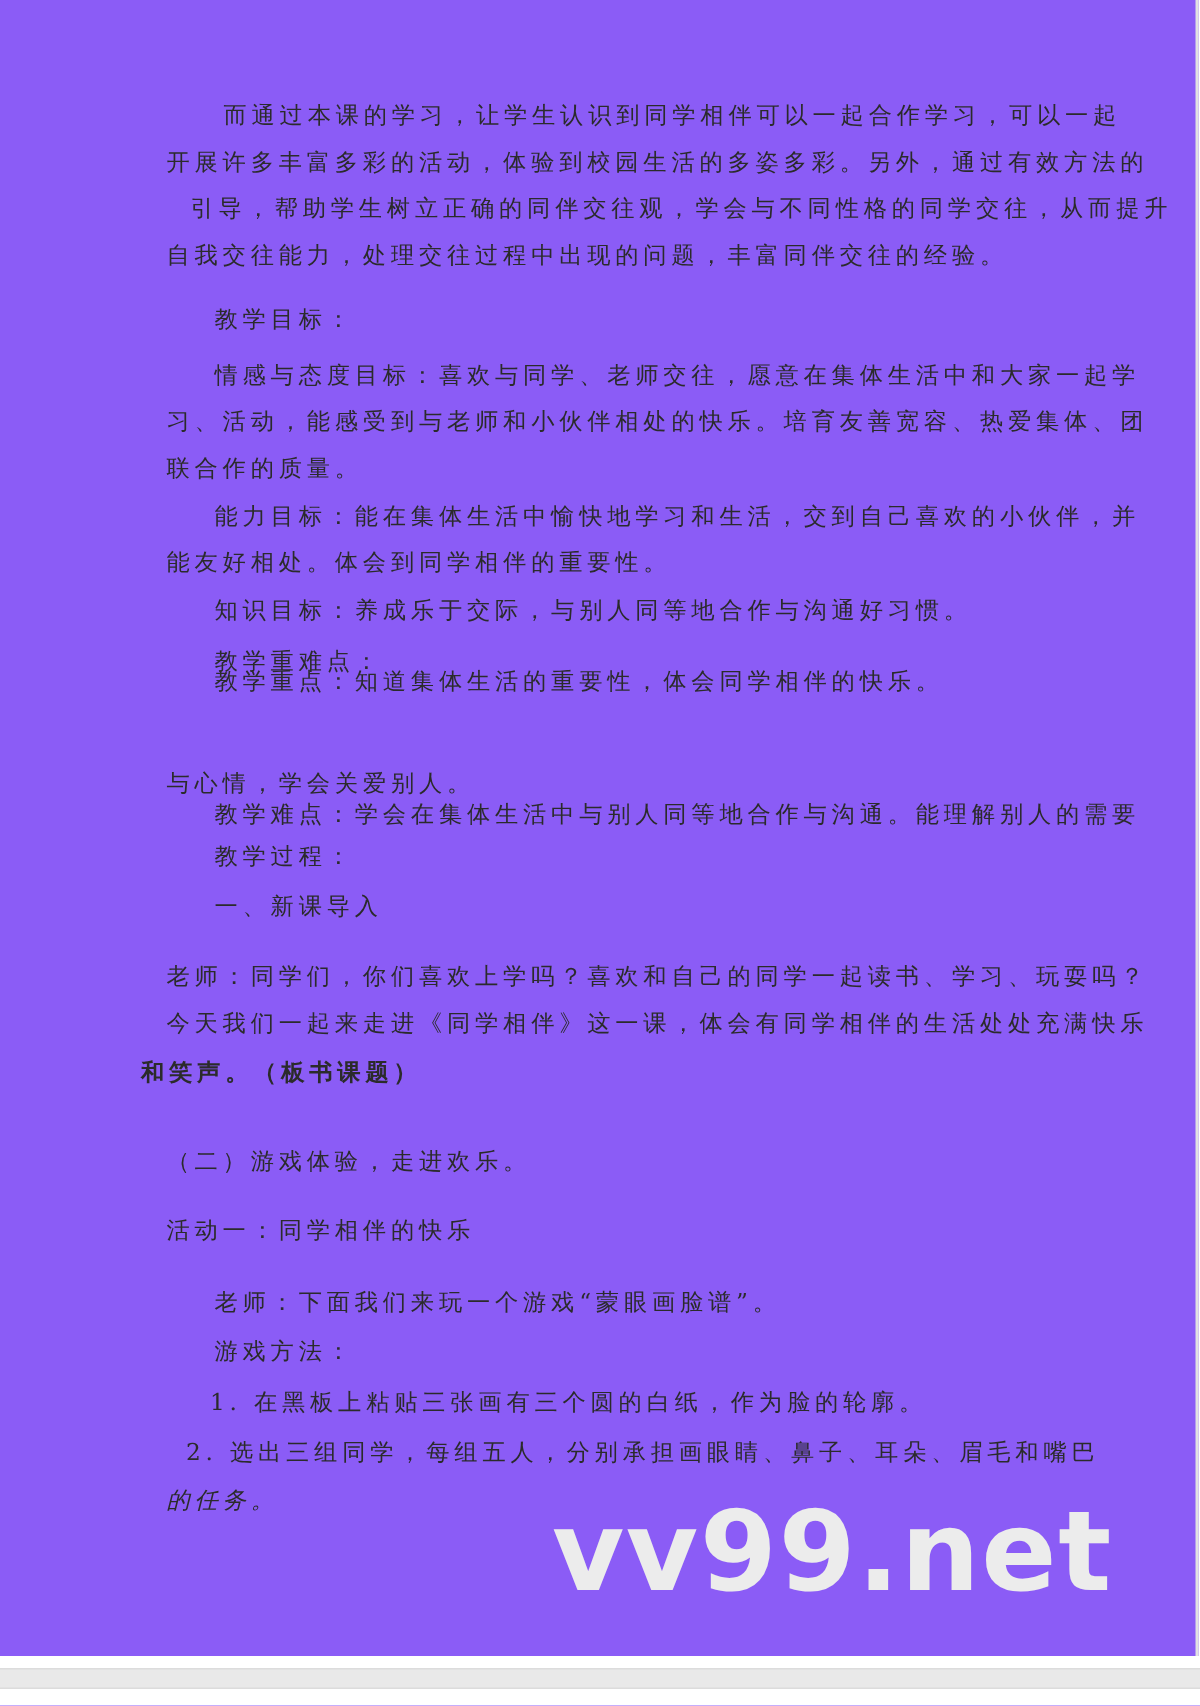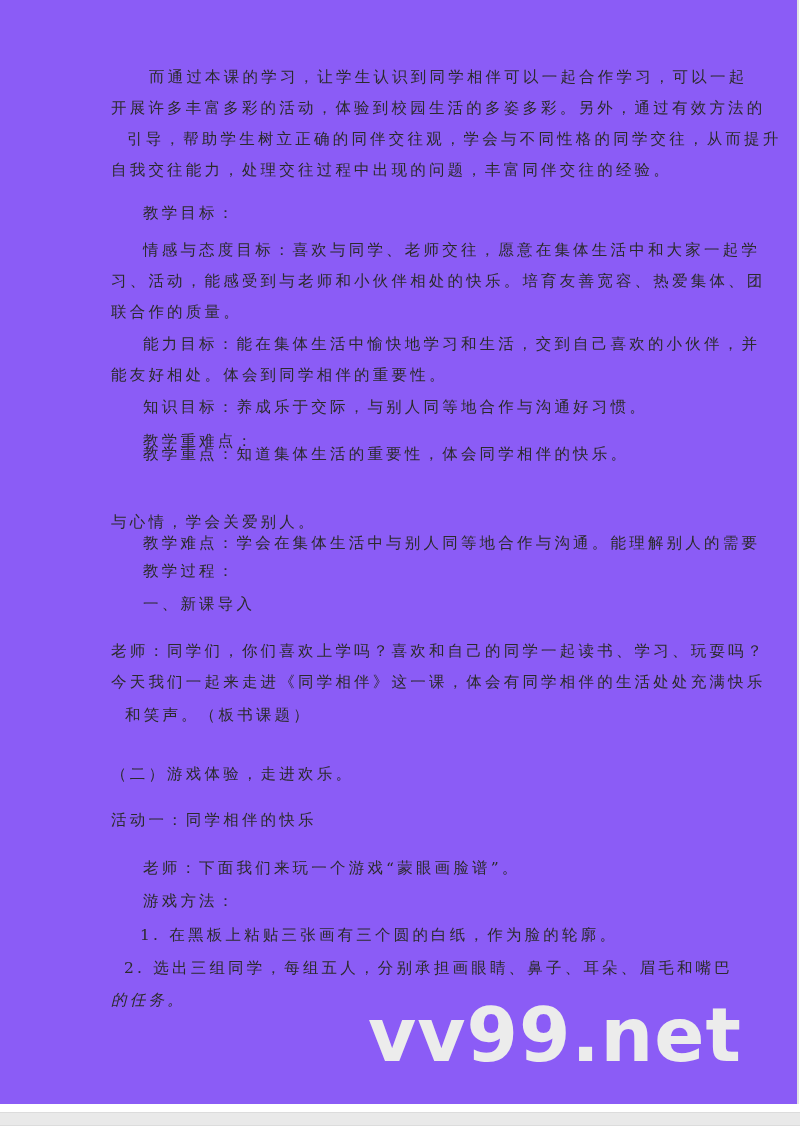--- a/index.html
+++ b/index.html
@@ -44,21 +44,21 @@
       <div class="line" style="left: 111px; top: 365px;">能友好相处。体会到同学相伴的重要性。</div>
       <div class="line" style="left: 143px; top: 398px; font-family: Liberation Mono, monospace;">知识目标：养成乐于交际，与别人同等地合作与沟通好习惯。</div>
       <div class="line" style="left: 143px; top: 431px;">教学重难点：</div>
       <div class="line" style="left: 143px; top: 444px;">教学重点：知道集体生活的重要性，体会同学相伴的快乐。</div>
       <div class="line" style="left: 143px; top: 497px; margin-top: 36px;">教学难点：学会在集体生活中与别人同等地合作与沟通。能理解别人的需要</div>
       <div class="line" style="left: 111px; top: 512px;">与心情，学会关爱别人。</div>
       <div class="line" style="left: 143px; top: 561px;">教学过程：</div>
       <div class="line" style="left: 143px; top: 594px;">一、新课导入</div>
       <div class="line" style="left: 111px; top: 641px; text-align: right;">老师：同学们，你们喜欢上学吗？喜欢和自己的同学一起读书、学习、玩耍吗？</div>
       <div class="line" style="left: 111px; top: 672px;">今天我们一起来走进《同学相伴》这一课，体会有同学相伴的生活处处充满快乐</div>
-      <div class="line" style="left: 125px; top: 705px;">和笑声。（板书课题）</div>
+      <div class="line" style="left: 94px; top: 705px; font-weight: bold;">和笑声。（板书课题）</div>
       <div class="line" style="left: 111px; top: 764px;">（二）游戏体验，走进欢乐。</div>
       <div class="line" style="left: 111px; top: 810px;">活动一：同学相伴的快乐</div>
       <div class="line" style="left: 143px; top: 858px;">老师：下面我们来玩一个游戏“蒙眼画脸谱”。</div>
       <div class="line" style="left: 143px; top: 891px;">游戏方法：</div>
       <div class="line" style="left: 140px; top: 925px;">1.   在黑板上粘贴三张画有三个圆的白纸，作为脸的轮廓。</div>
       <div class="line" style="left: 124px; top: 958px;">2.   选出三组同学，每组五人，分别承担画眼睛、鼻子、耳朵、眉毛和嘴巴</div>
       <div class="line" style="left: 111px; top: 990px; font-style: italic;">的任务。</div>
     </div>
   <div class="watermark">vv99.net</div>
 </div>

